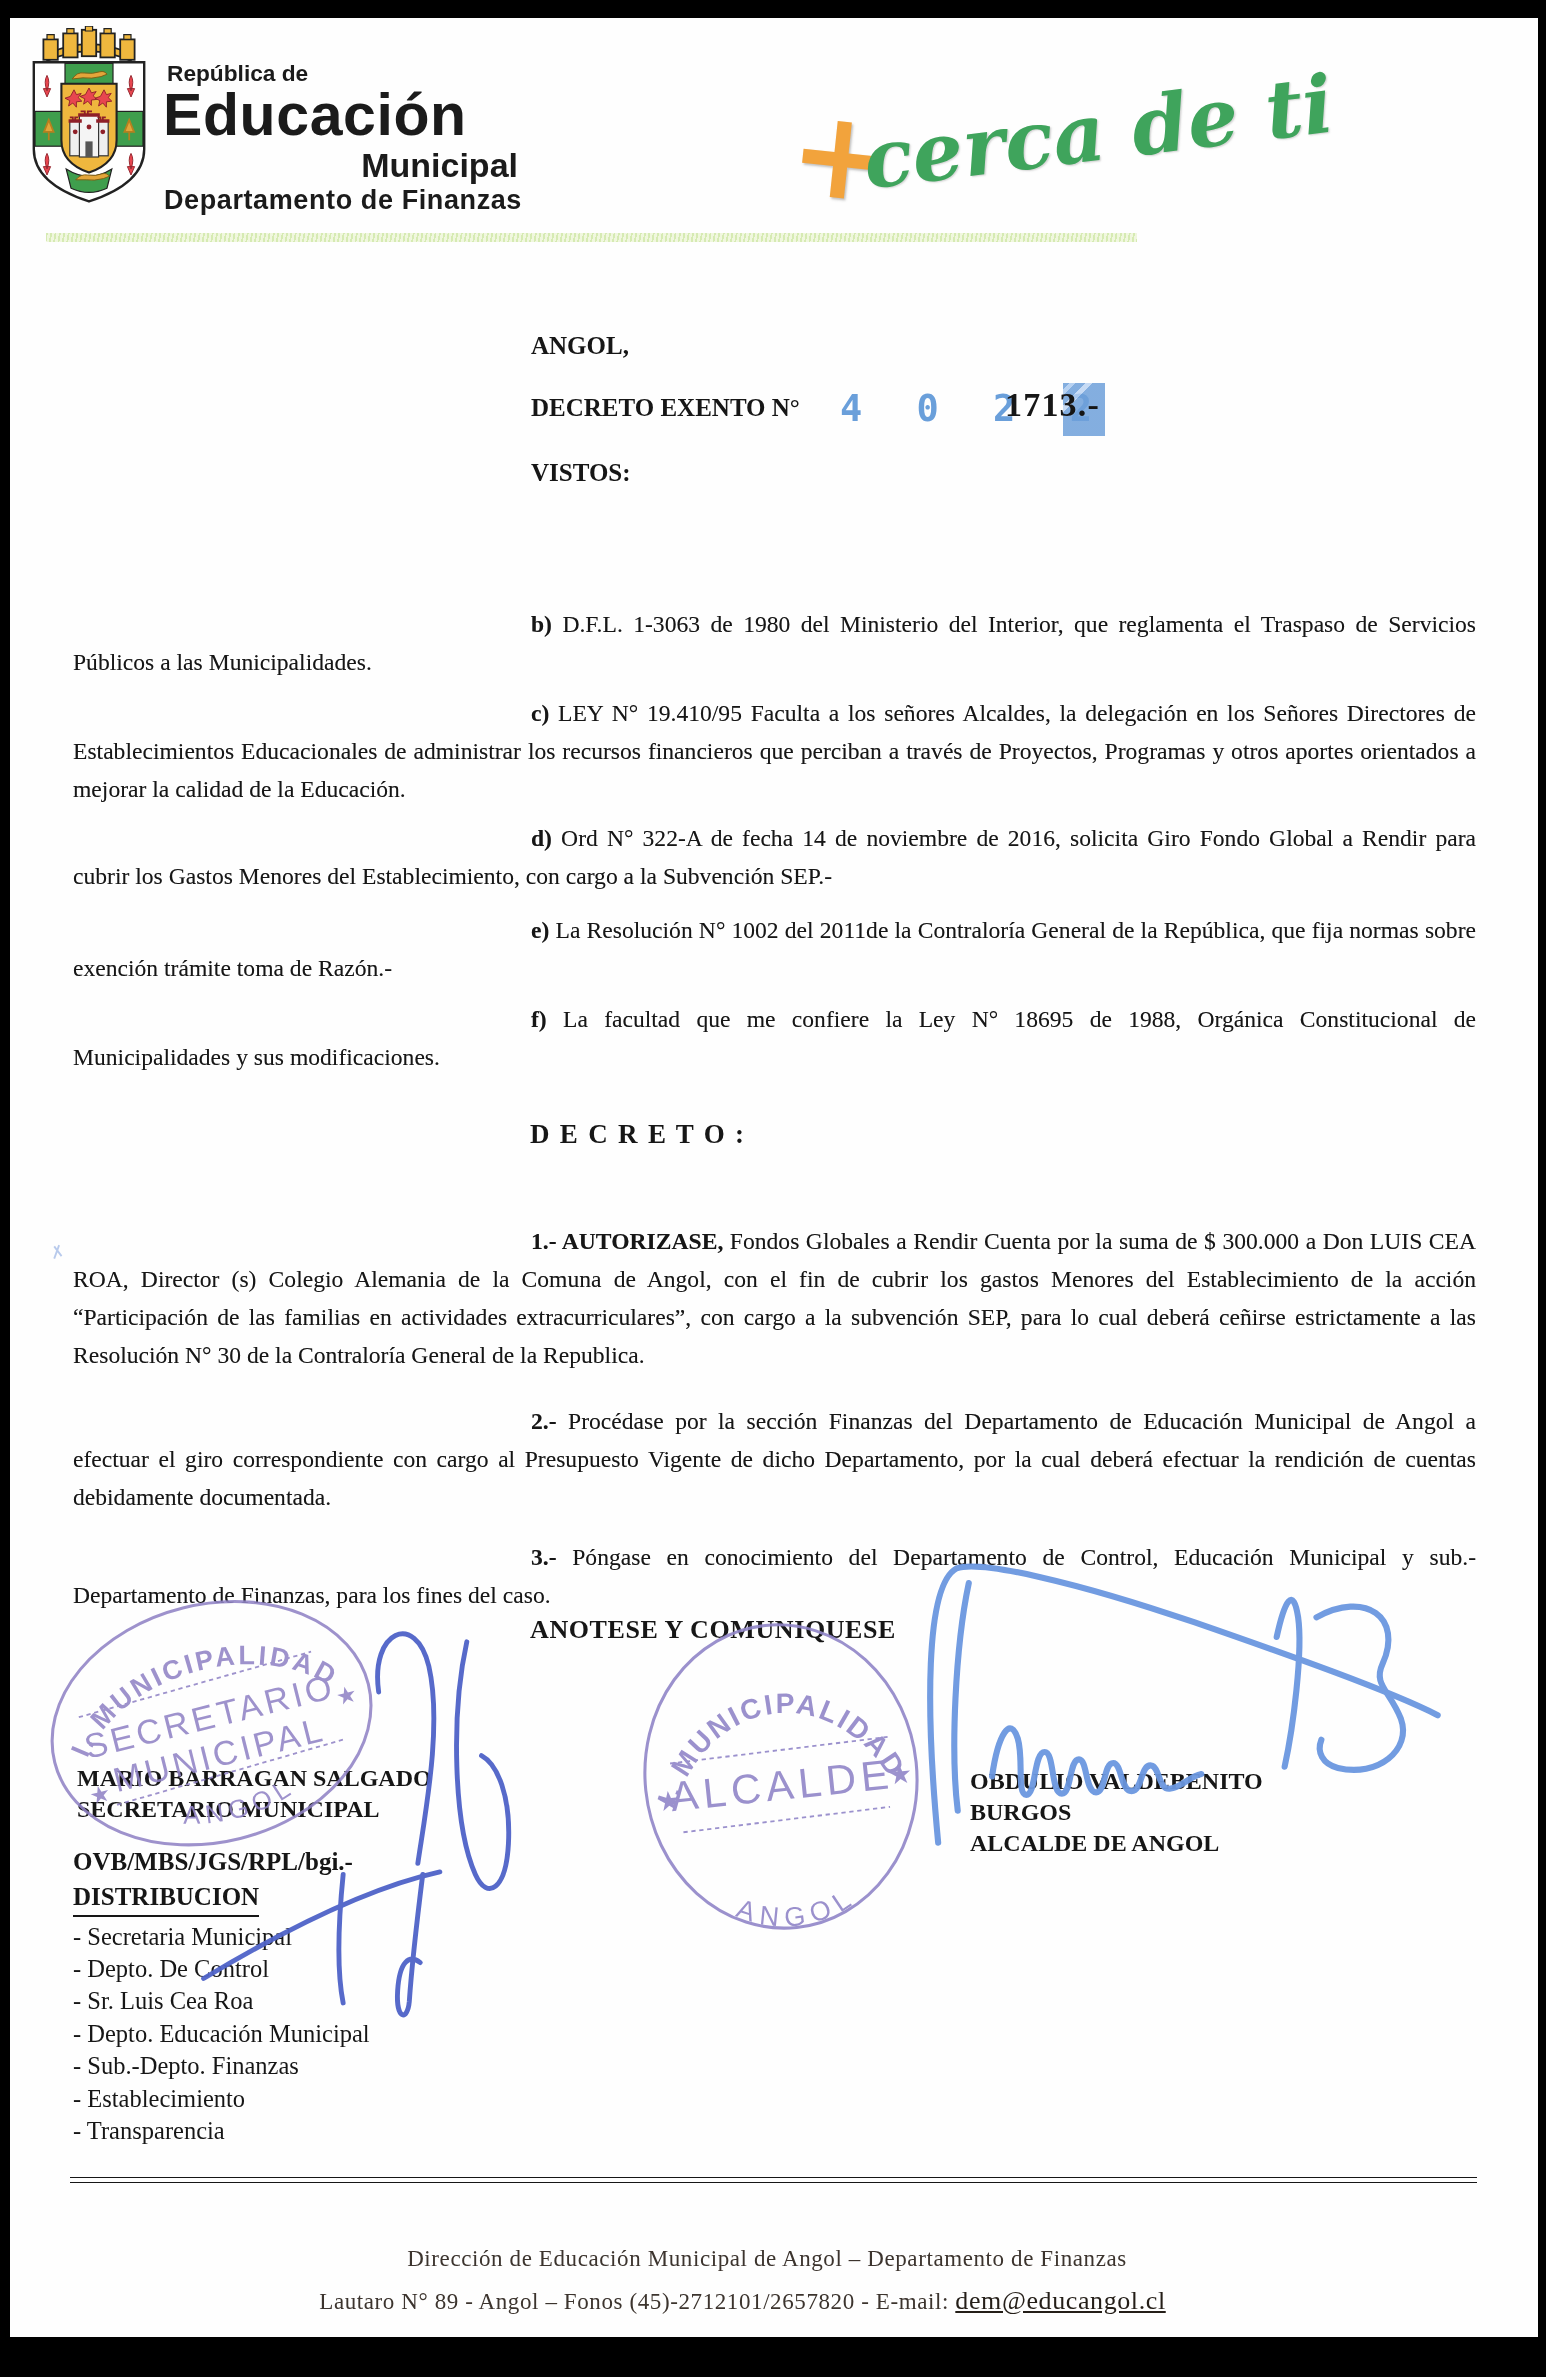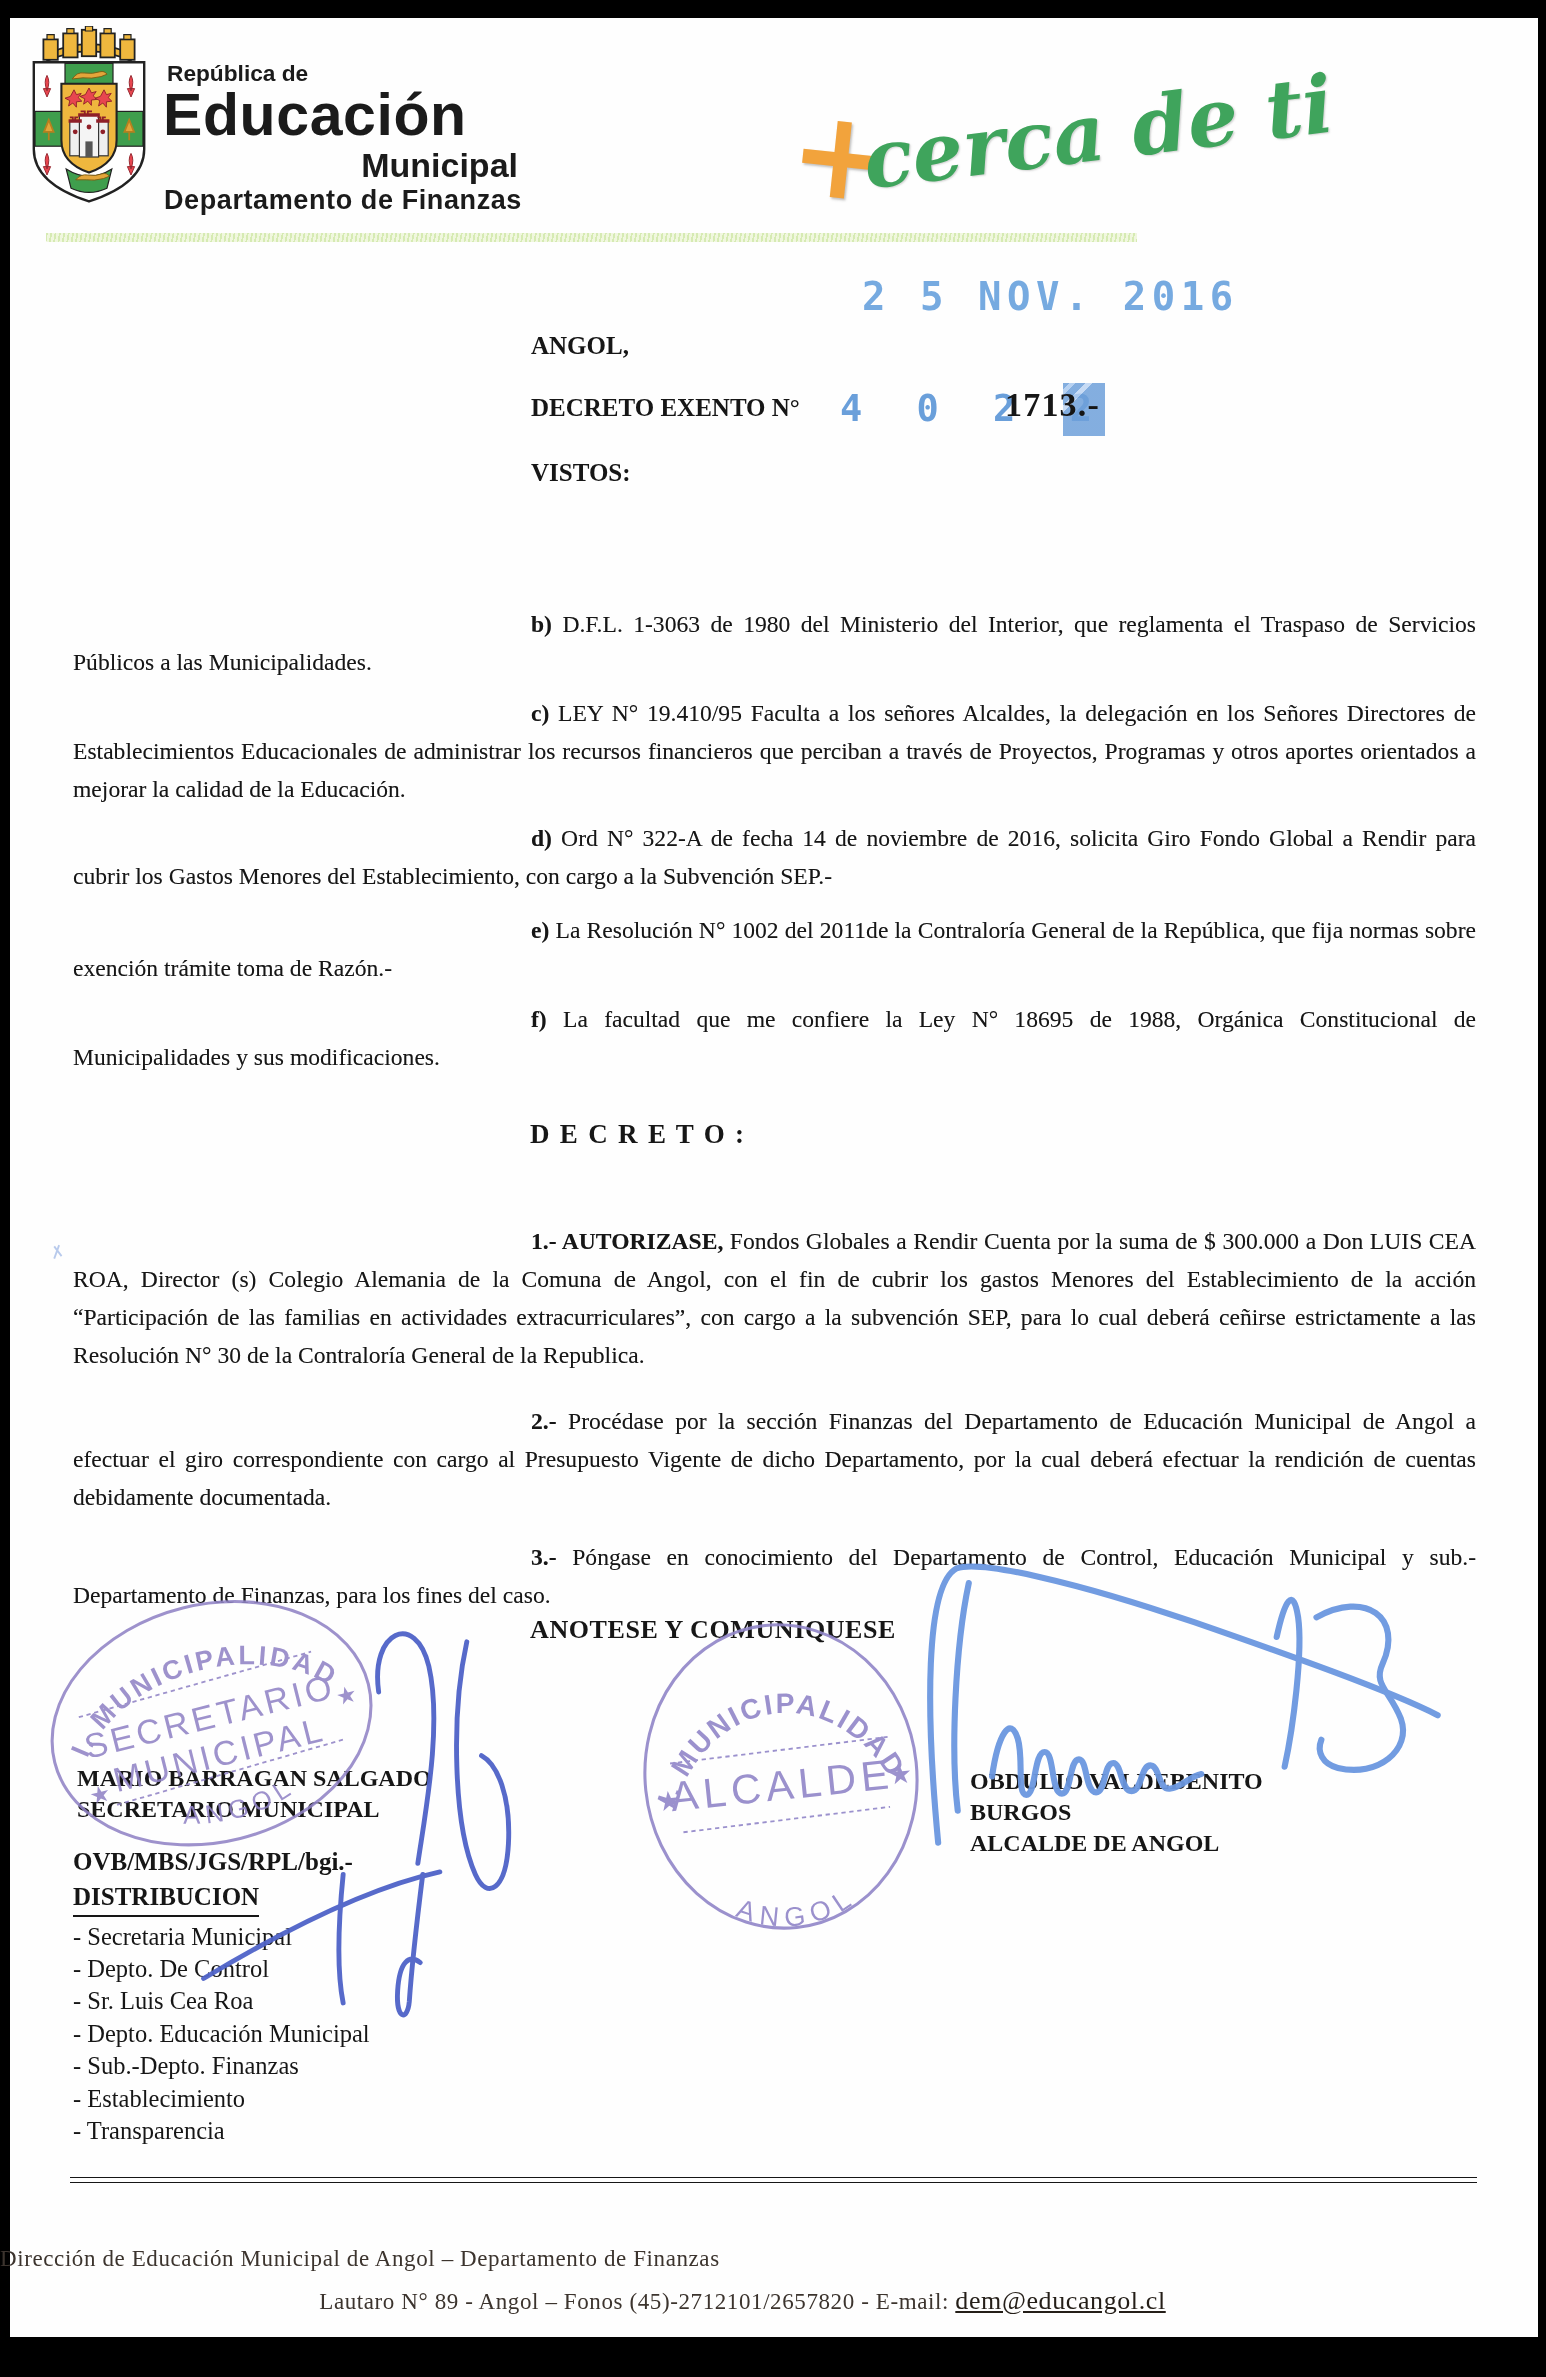--- a/index.html
+++ b/index.html
@@ -56,21 +56,21 @@
 
   
   .initials{left:73px;top:1848px;font-weight:700;font-size:25px;}
   .distrib-h{left:73px;top:1883px;font-weight:700;font-size:25px;border-bottom:2.4px solid #161616;
      padding-bottom:4px;}
   .distrib-item{left:73px;font-size:24.5px;white-space:nowrap;}
 
   
   .footrule{left:70px;top:2177px;width:1407px;height:3.7px;border-top:1.8px solid #161616;
      border-bottom:1.8px solid #161616;}
-  .foot1{left:0;top:2246px;width:1534px;font-size:23px;color:#3c342e;letter-spacing:0.6px;}
+  .foot1{left:0;top:2246px;width:1534px;text-align:center;font-size:23px;color:#3c342e;letter-spacing:0.6px;}
   .foot2{left:0;top:2286px;width:1485px;text-align:center;font-size:23px;color:#3c342e;letter-spacing:0.6px;}
   .foot2 .email{font-size:26px;color:#241e18;text-decoration:underline;}
 
   svg text{font-family:"Liberation Sans","DejaVu Sans",sans-serif;}
   .overlay{left:0;top:0;pointer-events:none;}
 </style>
 </head>
 <body>
 
 <div class="screen">
@@ -126,21 +126,20 @@
   <div class="abs dept dept-l2">Educación</div>
   <div class="abs dept dept-l3">Municipal</div>
   <div class="abs dept dept-l4">Departamento de Finanzas</div>
   <div class="abs divider"></div>
 
   <div class="abs slogan">
     <span class="plus">+</span>
     <span class="stext">cerca de ti</span>
   </div>
 
-  <div class="abs datestamp">2 5 NOV. 2016</div>
   <div class="abs place">ANGOL,</div>
   <div class="abs numlabel">DECRETO EXENTO N°</div>
   <div class="abs numstamp">4 0 2 2</div>
   <div class="abs numblob"></div>
   <div class="abs numtyped">1713.-</div>
   <div class="abs vistoslabel">VISTOS:</div>
 
   <div class="abs para ind p-b"><b>b)</b><span> D.F.L. 1-3063 de 1980 del Ministerio del Interior, que reglamenta el Traspaso de Servicios Públicos a las Municipalidades.</span></div>
   <div class="abs para ind p-c"><b>c)</b><span> LEY N° 19.410/95 Faculta a los señores Alcaldes, la delegación en los Señores Directores de Establecimientos Educacionales de administrar los recursos financieros que perciban a través de Proyectos, Programas y otros aportes orientados a mejorar la calidad de la Educación.</span></div>
   <div class="abs para ind p-d"><b>d)</b><span> Ord N° 322-A de fecha 14 de noviembre de 2016, solicita Giro Fondo Global a Rendir para cubrir los Gastos Menores del Establecimiento, con cargo a la Subvención SEP.-</span></div>

